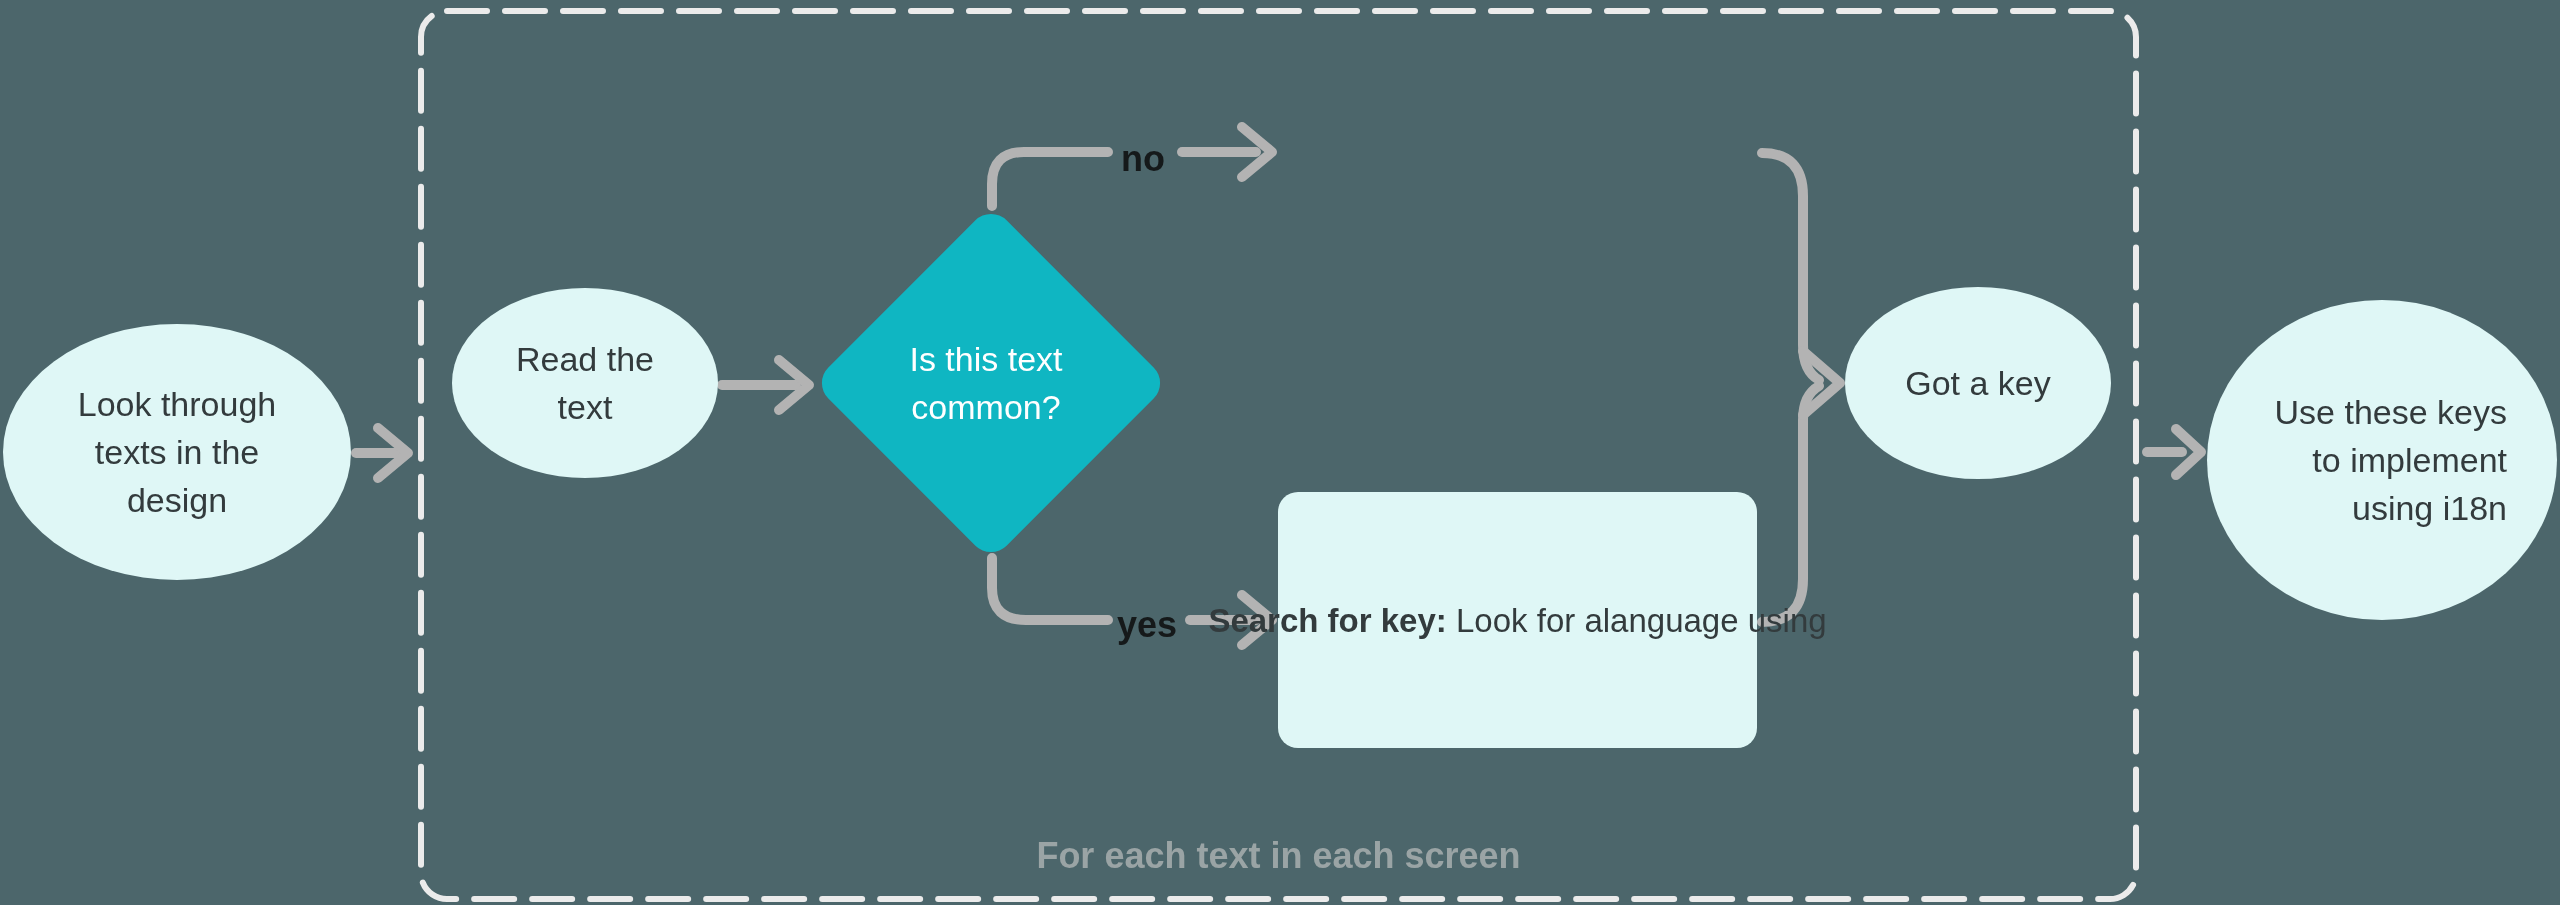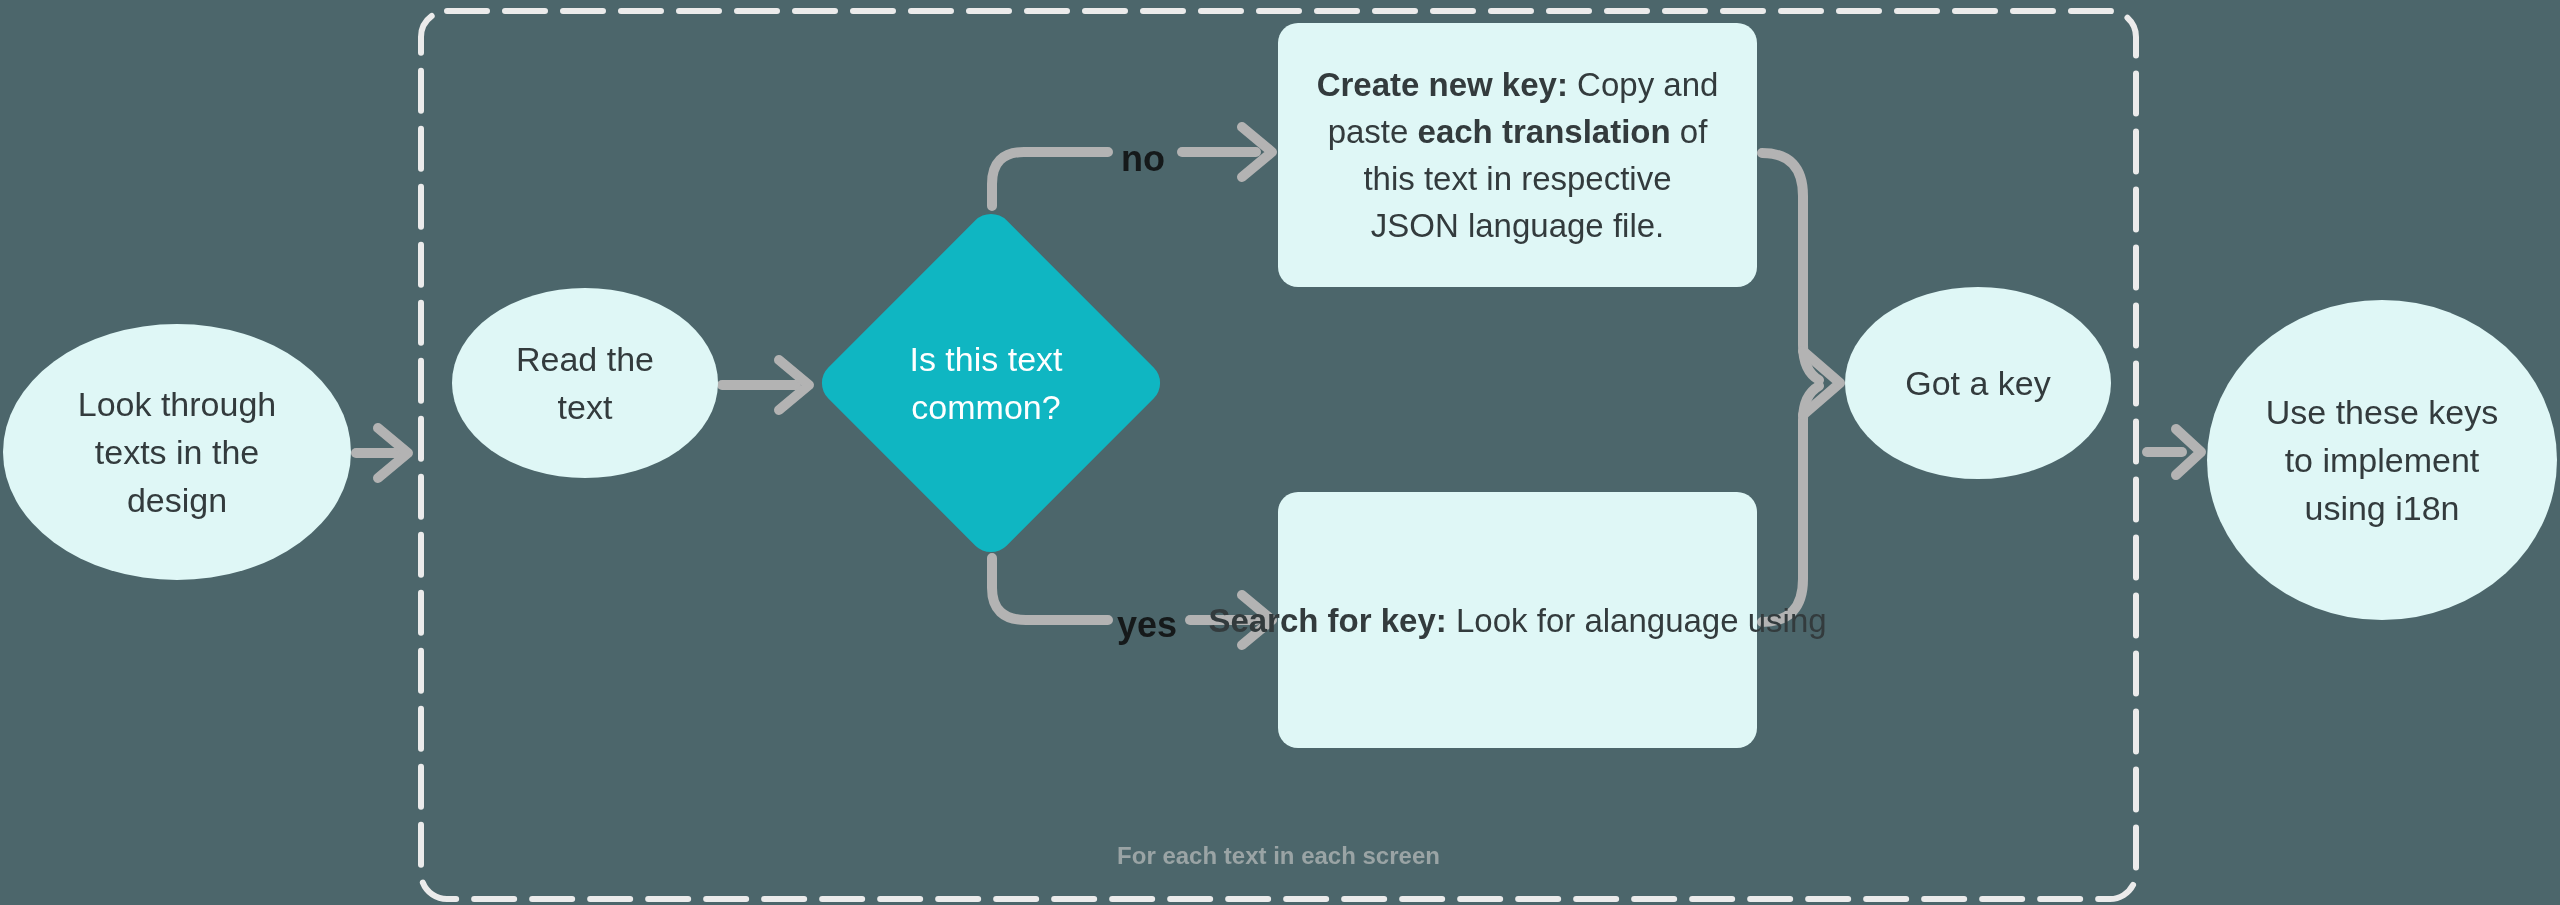--- a/index.html
+++ b/index.html
@@ -29,21 +29,21 @@
     position:absolute;left:871px;top:323px;width:240px;height:120px;
     display:flex;align-items:center;justify-content:flex-start;text-align:center;
     color:#FFFFFF;font-size:34px;line-height:48px;background:transparent;
   }
   .edge-label{
     position:absolute;transform:translate(-50%,-50%);
     color:#15191A;font-size:36px;font-weight:700;line-height:1;
   }
   .caption{
     position:absolute;left:421px;top:838px;width:1715px;text-align:center;
-    color:#9AA4A5;font-size:24px;font-weight:700;line-height:36px;
+    color:#9AA4A5;font-size:36px;font-weight:700;line-height:36px;
   }
   .lbl{display:block;}
 </style>
 </head>
 <body>
 
 <div class="canvas">
 
   <svg class="connectors" viewBox="0 0 2560 905" xmlns="http://www.w3.org/2000/svg">
     <rect class="boundary" x="421" y="11" width="1715" height="888" rx="26"></rect>
@@ -79,35 +79,29 @@
   </div>
 
   <div class="diamond"></div>
   <div class="diamond-label">
     <span class="lbl" style="max-width:230px;">Is this text common?</span>
   </div>
 
   <div class="edge-label" style="left:1143px;top:159px;">no</div>
   <div class="edge-label" style="left:1147px;top:625px;">yes</div>
 
-  <div class="node rectbox" style="left:1278px;top:23px;width:479px;height:264px;flex-direction:column;">
-  <div class="line"><b>Create new key:</b><span> Copy and</span></div>
-      <div class="line"><span>paste </span><b>each translation</b><span> of</span></div>
-      <div class="line"><span>this text in respective</span></div>
-      <div class="line"><span>JSON language file.</span></div>
-    </div>
 
   <div class="node rectbox" style="left:1278px;top:492px;width:479px;height:256px;flex-direction:row;">
   <div class="line"><b>Search for key:</b><span> Look for a</span></div>
       <div class="line"><span>language using</span></div>
     </div>
 
   <div class="node ellipse" style="left:1845px;top:287px;width:266px;height:192px;">
     <span class="lbl">Got a key</span>
   </div>
 
   <div class="node ellipse" style="left:2207px;top:300px;width:350px;height:320px;">
-    <span class="lbl" style="max-width:250px;">Use these keys to implement using i18n</span>
+    <span class="lbl" style="max-width:250px;text-align:right;">Use these keys to implement using i18n</span>
   </div>
 
   <div class="caption">For each text in each screen</div>
 
 </div>
 
 </body></html>

